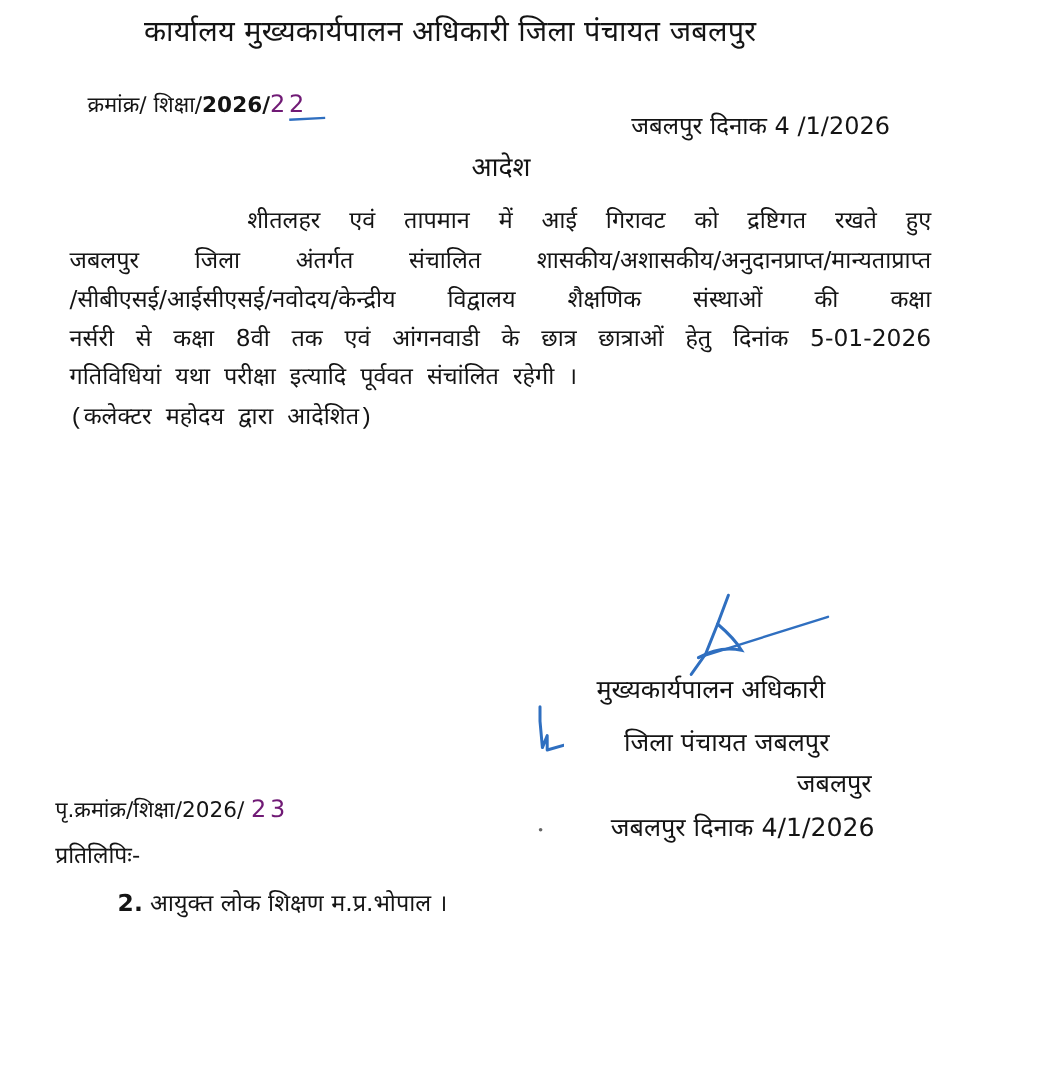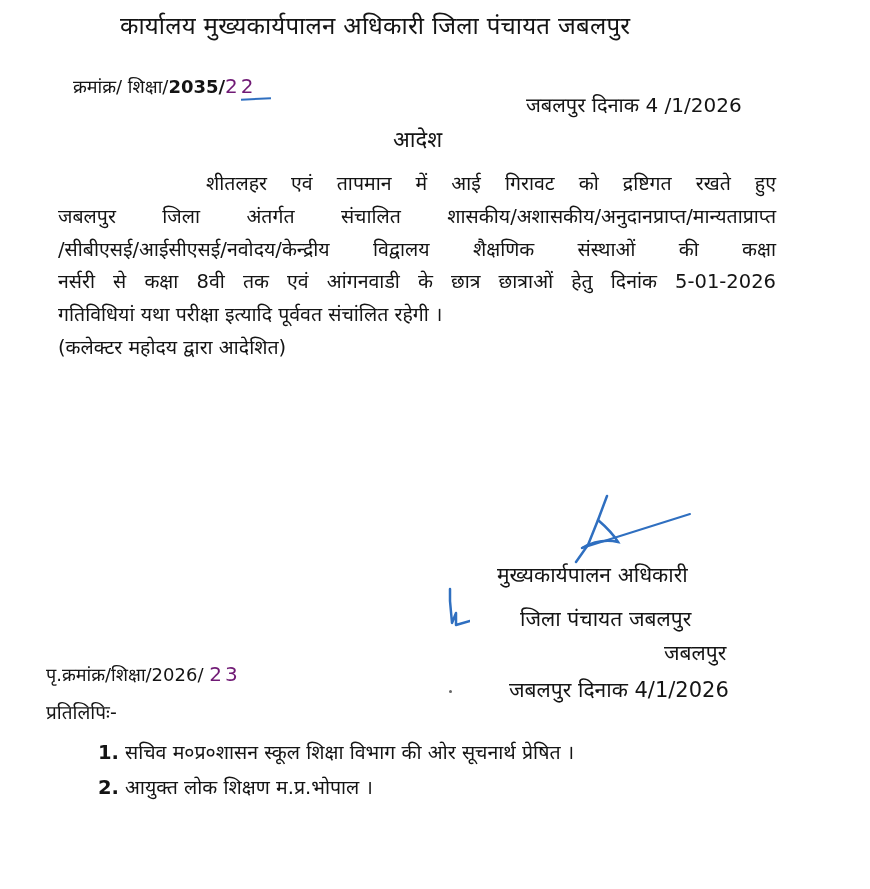--- a/index.html
+++ b/index.html
@@ -59,21 +59,21 @@
       white-space: normal;
     }
     .body-text .line {
       display: block;
       text-align: justify;
       text-align-last: justify;
       white-space: nowrap;
       height: 32.8px;
     }
     .body-text .line.first { padding-left: 148px; }
-    .body-text .line.short { text-align-last: left; }
+    .body-text .line.short { text-align-last: left; font-family: Liberation Mono, monospace; }
 
     .sign-block {
       font-size: 21px;
     }
     .sig-title { left: 497px; top: 560px; }
     .sig-office { left: 520px; top: 604px; }
     .sig-city { left: 664px; top: 638px; }
     .sig-date { left: 509px; top: 675px; }
 
     .endorse-ref {
@@ -97,21 +97,21 @@
     .signature-svg { left: 560px; top: 490px; }
     .initials-svg { left: 430px; top: 585px; }
     .dot { width: 3px; height: 3px; background: #666; border-radius: 50%; }
   </style>
 </head>
 <body>
 
 <div class="abs office-title">कार्यालय  मुख्यकार्यपालन अधिकारी जिला पंचायत  जबलपुर</div>
 
 <div class="abs ref-no">
-  <span>क्रमांक्र/ शिक्षा/</span><span class="bold">2035/</span><span class="handwritten"><span>22</span><span class="hw-underline"></span></span>
+  <span>क्रमांक्र/ शिक्षा/</span><span class="bold">2026/</span><span class="handwritten"><span>22</span><span class="hw-underline"></span></span>
 </div>
 
 <div class="abs date-top">जबलपुर दिनाक 4 /1/2026</div>
 
 <div class="abs order-heading">आदेश</div>
 
 <div class="abs body-text">
   <span class="line first">शीतलहर एवं तापमान में आई गिरावट को द्रष्टिगत रखते हुए</span>
   <span class="line">जबलपुर जिला अंतर्गत संचालित शासकीय/अशासकीय/अनुदानप्राप्त/मान्यताप्राप्त</span>
   <span class="line">/सीबीएसई/आईसीएसई/नवोदय/केन्द्रीय विद्वालय शैक्षणिक संस्थाओं की कक्षा</span>
@@ -137,15 +137,14 @@
 
 <div class="abs endorse-ref">
   <span>पृ.क्रमांक्र/शिक्षा/2026/ </span><span class="handwritten">23</span>
 </div>
 
 <div class="abs dot" style="left:449px; top:690px;"></div>
 
 <div class="abs copy-label">प्रतिलिपिः-</div>
 
 <ul class="abs copy-list">
-  <li><span class="num">1.</span><span>सचिव म०प्र०शासन स्कूल शिक्षा विभाग की ओर सूचनार्थ प्रेषित ।</span></li>
   <li><span class="num">2.</span><span>आयुक्त लोक शिक्षण म.प्र.भोपाल ।</span></li>
 </ul>
 
 </body></html>

